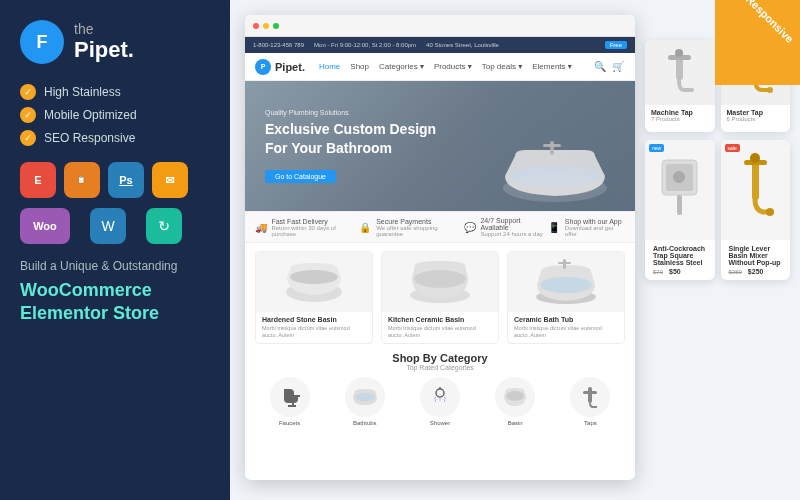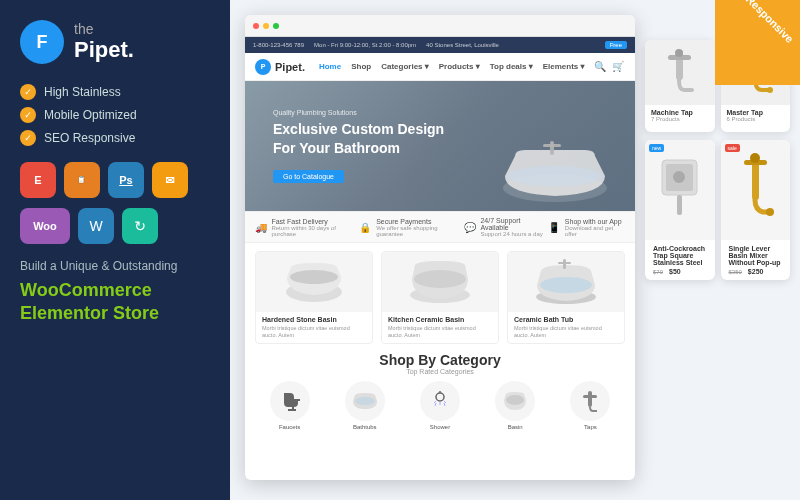--- a/index.html
+++ b/index.html
@@ -96,21 +96,21 @@
       font-weight: bold;
       color: white;
     }
     .plugin-elementor { background: #e74c3c; }
     .plugin-forms { background: #e67e22; font-size: 9px; }
     .plugin-ps { background: #2980b9; text-decoration: underline; }
     .plugin-mailchimp { background: #f39c12; }
 
     .plugin-icons-row2 {
       display: flex;
-      gap: 8px;
+      gap: 20px;
       margin-bottom: 14px;
     }
     .plugin-woo {
       background: #9b59b6;
       border-radius: 8px;
       width: 50px;
       height: 36px;
       display: flex;
       align-items: center;
       justify-content: center;
@@ -143,21 +143,21 @@
 
     .tagline {
       font-size: 12px;
       color: #aabbc0;
       line-height: 1.4;
       margin-bottom: 4px;
     }
     .tagline-bold {
       font-size: 18px;
       font-weight: bold;
-      color: #84cc16;
+      color: #5eead4;
       line-height: 1.3;
     }
 
     
     .browser-area {
       position: absolute;
       left: 230px;
       top: 0;
       width: 570px;
       height: 500px;
@@ -257,21 +257,20 @@
     .store-logo-text-small {
       font-size: 11px;
       font-weight: bold;
       color: #333;
     }
     .nav-link {
       font-size: 8px;
       color: #555;
       padding: 2px 4px;
       cursor: pointer;
-      font-weight: bold;
     }
     .nav-link.active { color: #2196F3; }
     .nav-icons {
       margin-left: auto;
       display: flex;
       gap: 6px;
       font-size: 10px;
       color: #555;
     }
 
@@ -288,21 +287,20 @@
       position: absolute;
       right: 0; top: 0;
       width: 60%;
       height: 100%;
       background: linear-gradient(to right, transparent, rgba(100,120,140,0.4));
     }
     .hero-content {
       position: relative;
       z-index: 2;
       padding: 0 20px;
-      margin-left: 8px;
     }
     .hero-subtitle {
       font-size: 7px;
       color: rgba(255,255,255,0.8);
       margin-bottom: 4px;
     }
     .hero-title {
       font-size: 14px;
       font-weight: bold;
       color: white;
@@ -381,21 +379,21 @@
       color: #333;
       margin-bottom: 2px;
     }
     .product-desc {
       font-size: 5.5px;
       color: #999;
       line-height: 1.3;
     }
 
     .category-title {
-      font-size: 14px;
+      font-size: 11px;
       font-weight: bold;
       color: #333;
       text-align: center;
     }
     .category-subtitle {
       font-size: 7px;
       color: #999;
       text-align: center;
       margin-bottom: 6px;
     }

